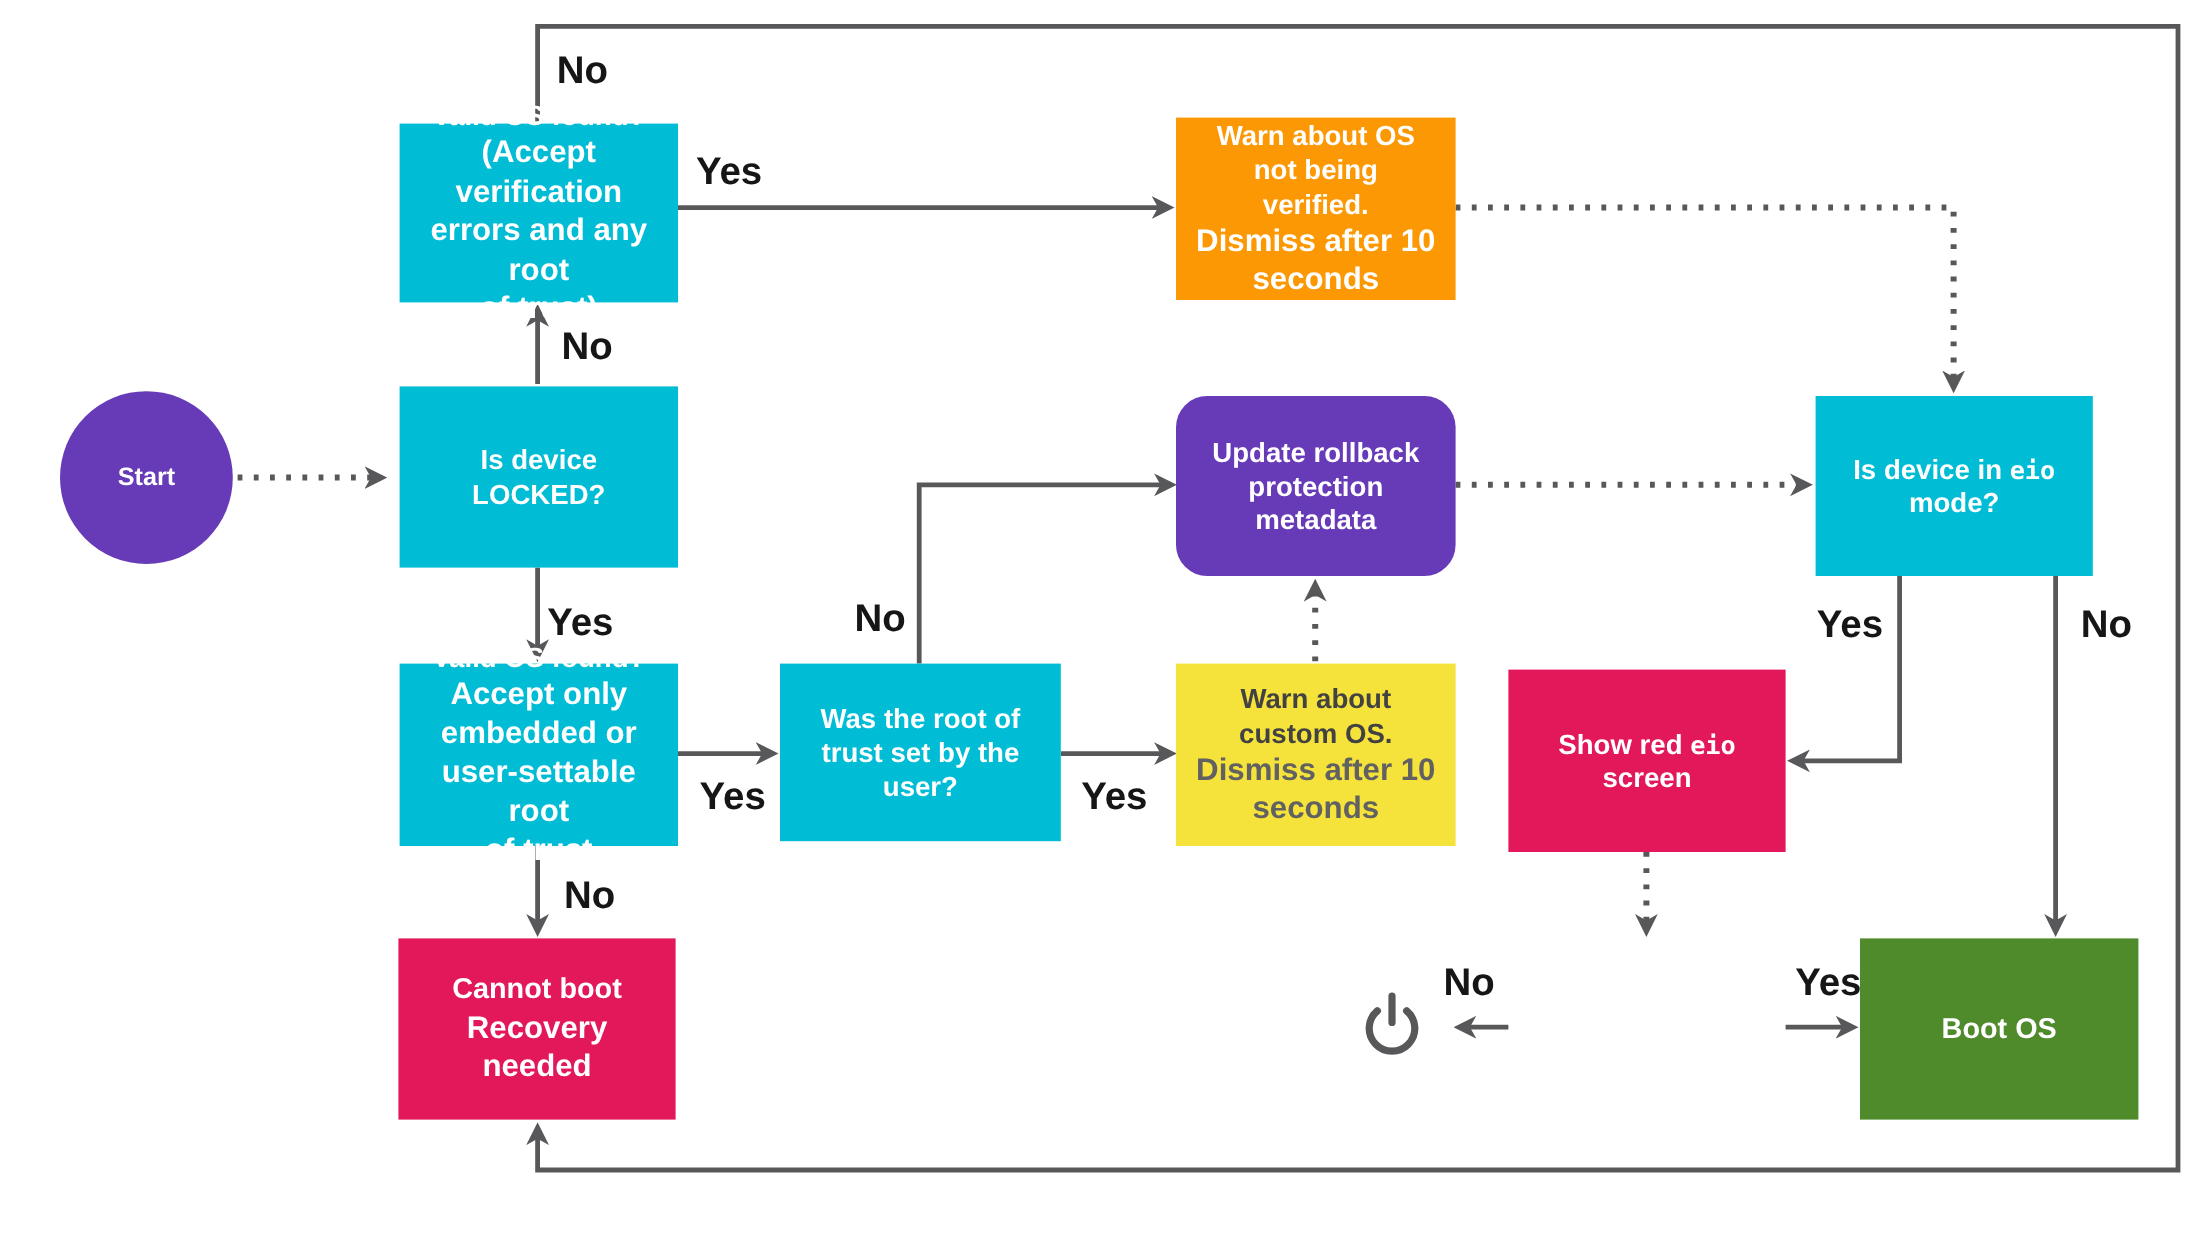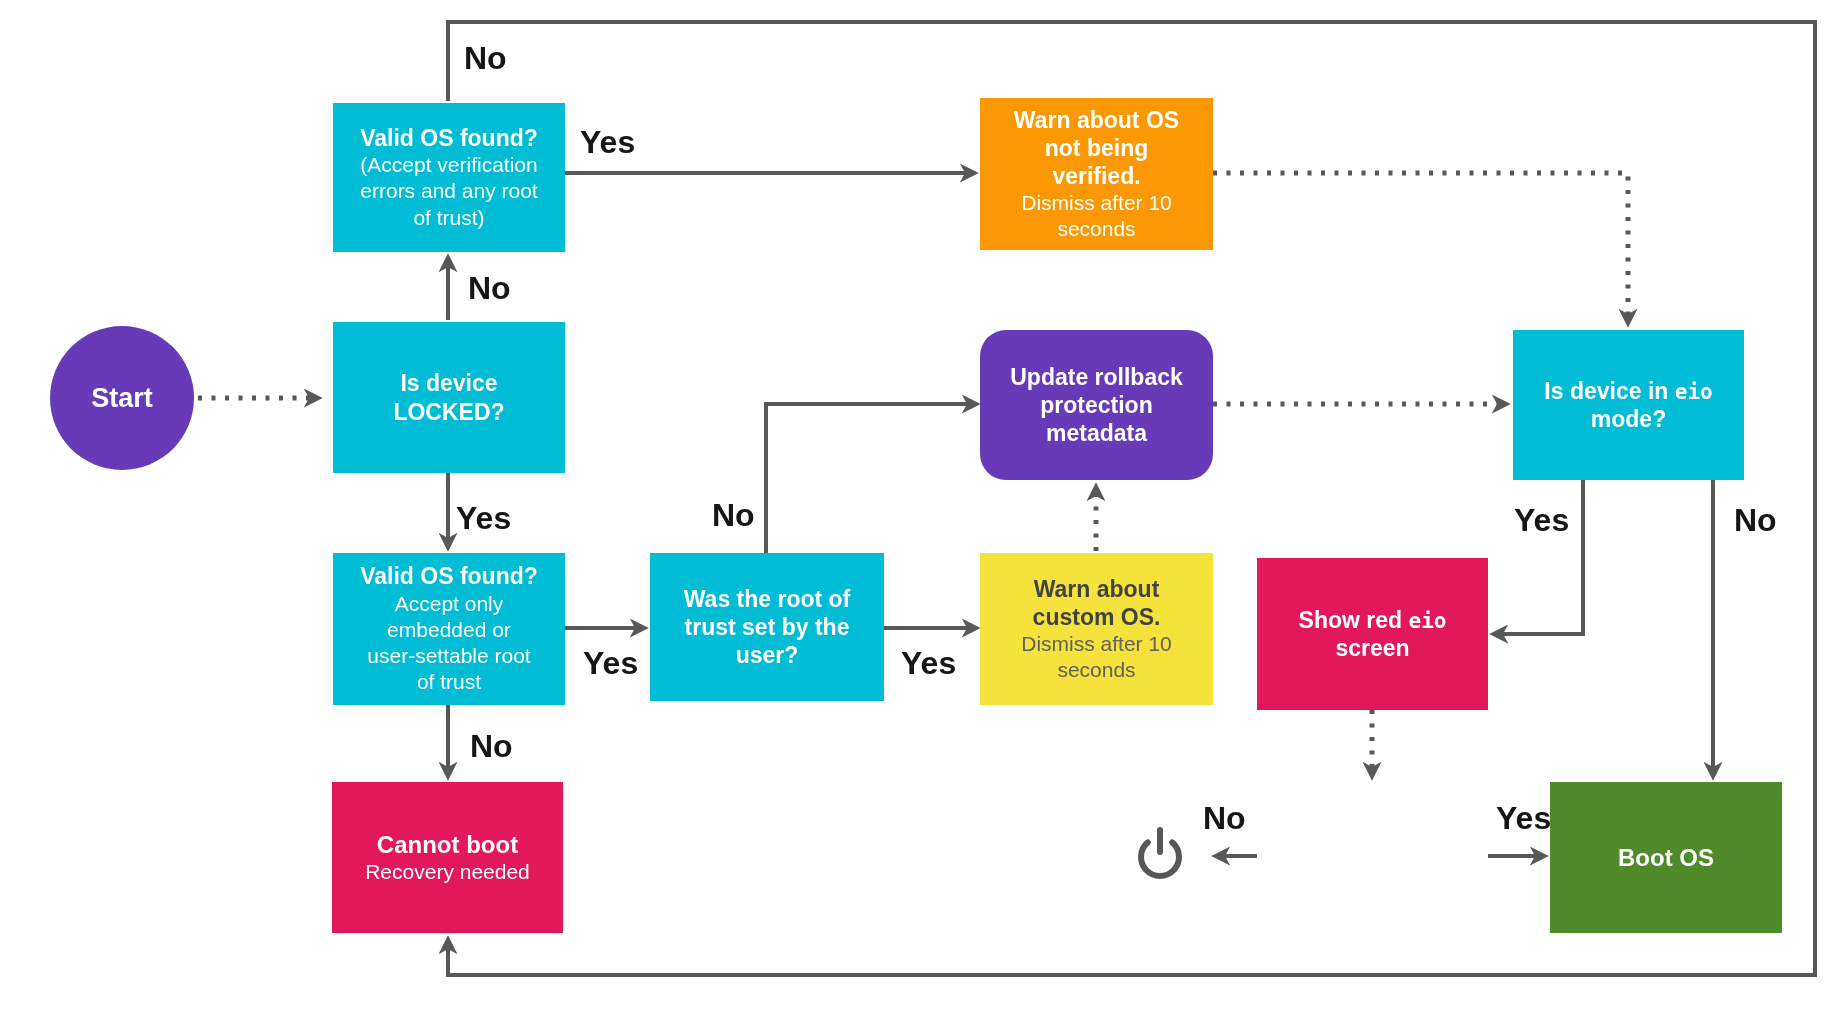--- a/index.html
+++ b/index.html
@@ -18,37 +18,37 @@
   .node {
     position:absolute;
     display:flex; flex-direction:column;
     align-items:center; justify-content:center;
     text-align:center;
     color:#ffffff;
     box-sizing:border-box;
     padding:6px 14px;
   }
   .node .title { font-size:23px; font-weight:700; line-height:1.22; white-space:pre-line; }
-  .node .subtitle { font-size:21px; font-weight:400; line-height:1.25; white-space:pre-line; }
+  .node .subtitle { font-size:26px; font-weight:700; line-height:1.25; white-space:pre-line; }
   .mono { font-family:"DejaVu Sans Mono", monospace; font-size:21px; }
 
   .cyan   { background:var(--cyan,#00BCD4);text-align:center; }
   .orange { background:var(--orange,#FC9803); }
   .purple { background:var(--purple,#673AB7);border-radius:26px; }
   .yellow { background:var(--yellow,#F5E23B); }
   .pink   { background:var(--pink,#E2185B); }
   .green  { background:var(--green,#4F8A2B); }
 
   .yellow .title { color:#424242;text-align:center; }
   .yellow .subtitle { color:#616161; }
 
   .start-circle {
     border-radius:50%;
   }
-  .start-circle .title { font-size:27px; }
+  .start-circle .title { font-size:21px; }
 
   .big-title .title { font-size:24px; }
 
   .edge-label {
     position:absolute;
     font-size:32px; font-weight:700;
     color:var(--label,#161616);
     line-height:1;
     white-space:nowrap;
   }

